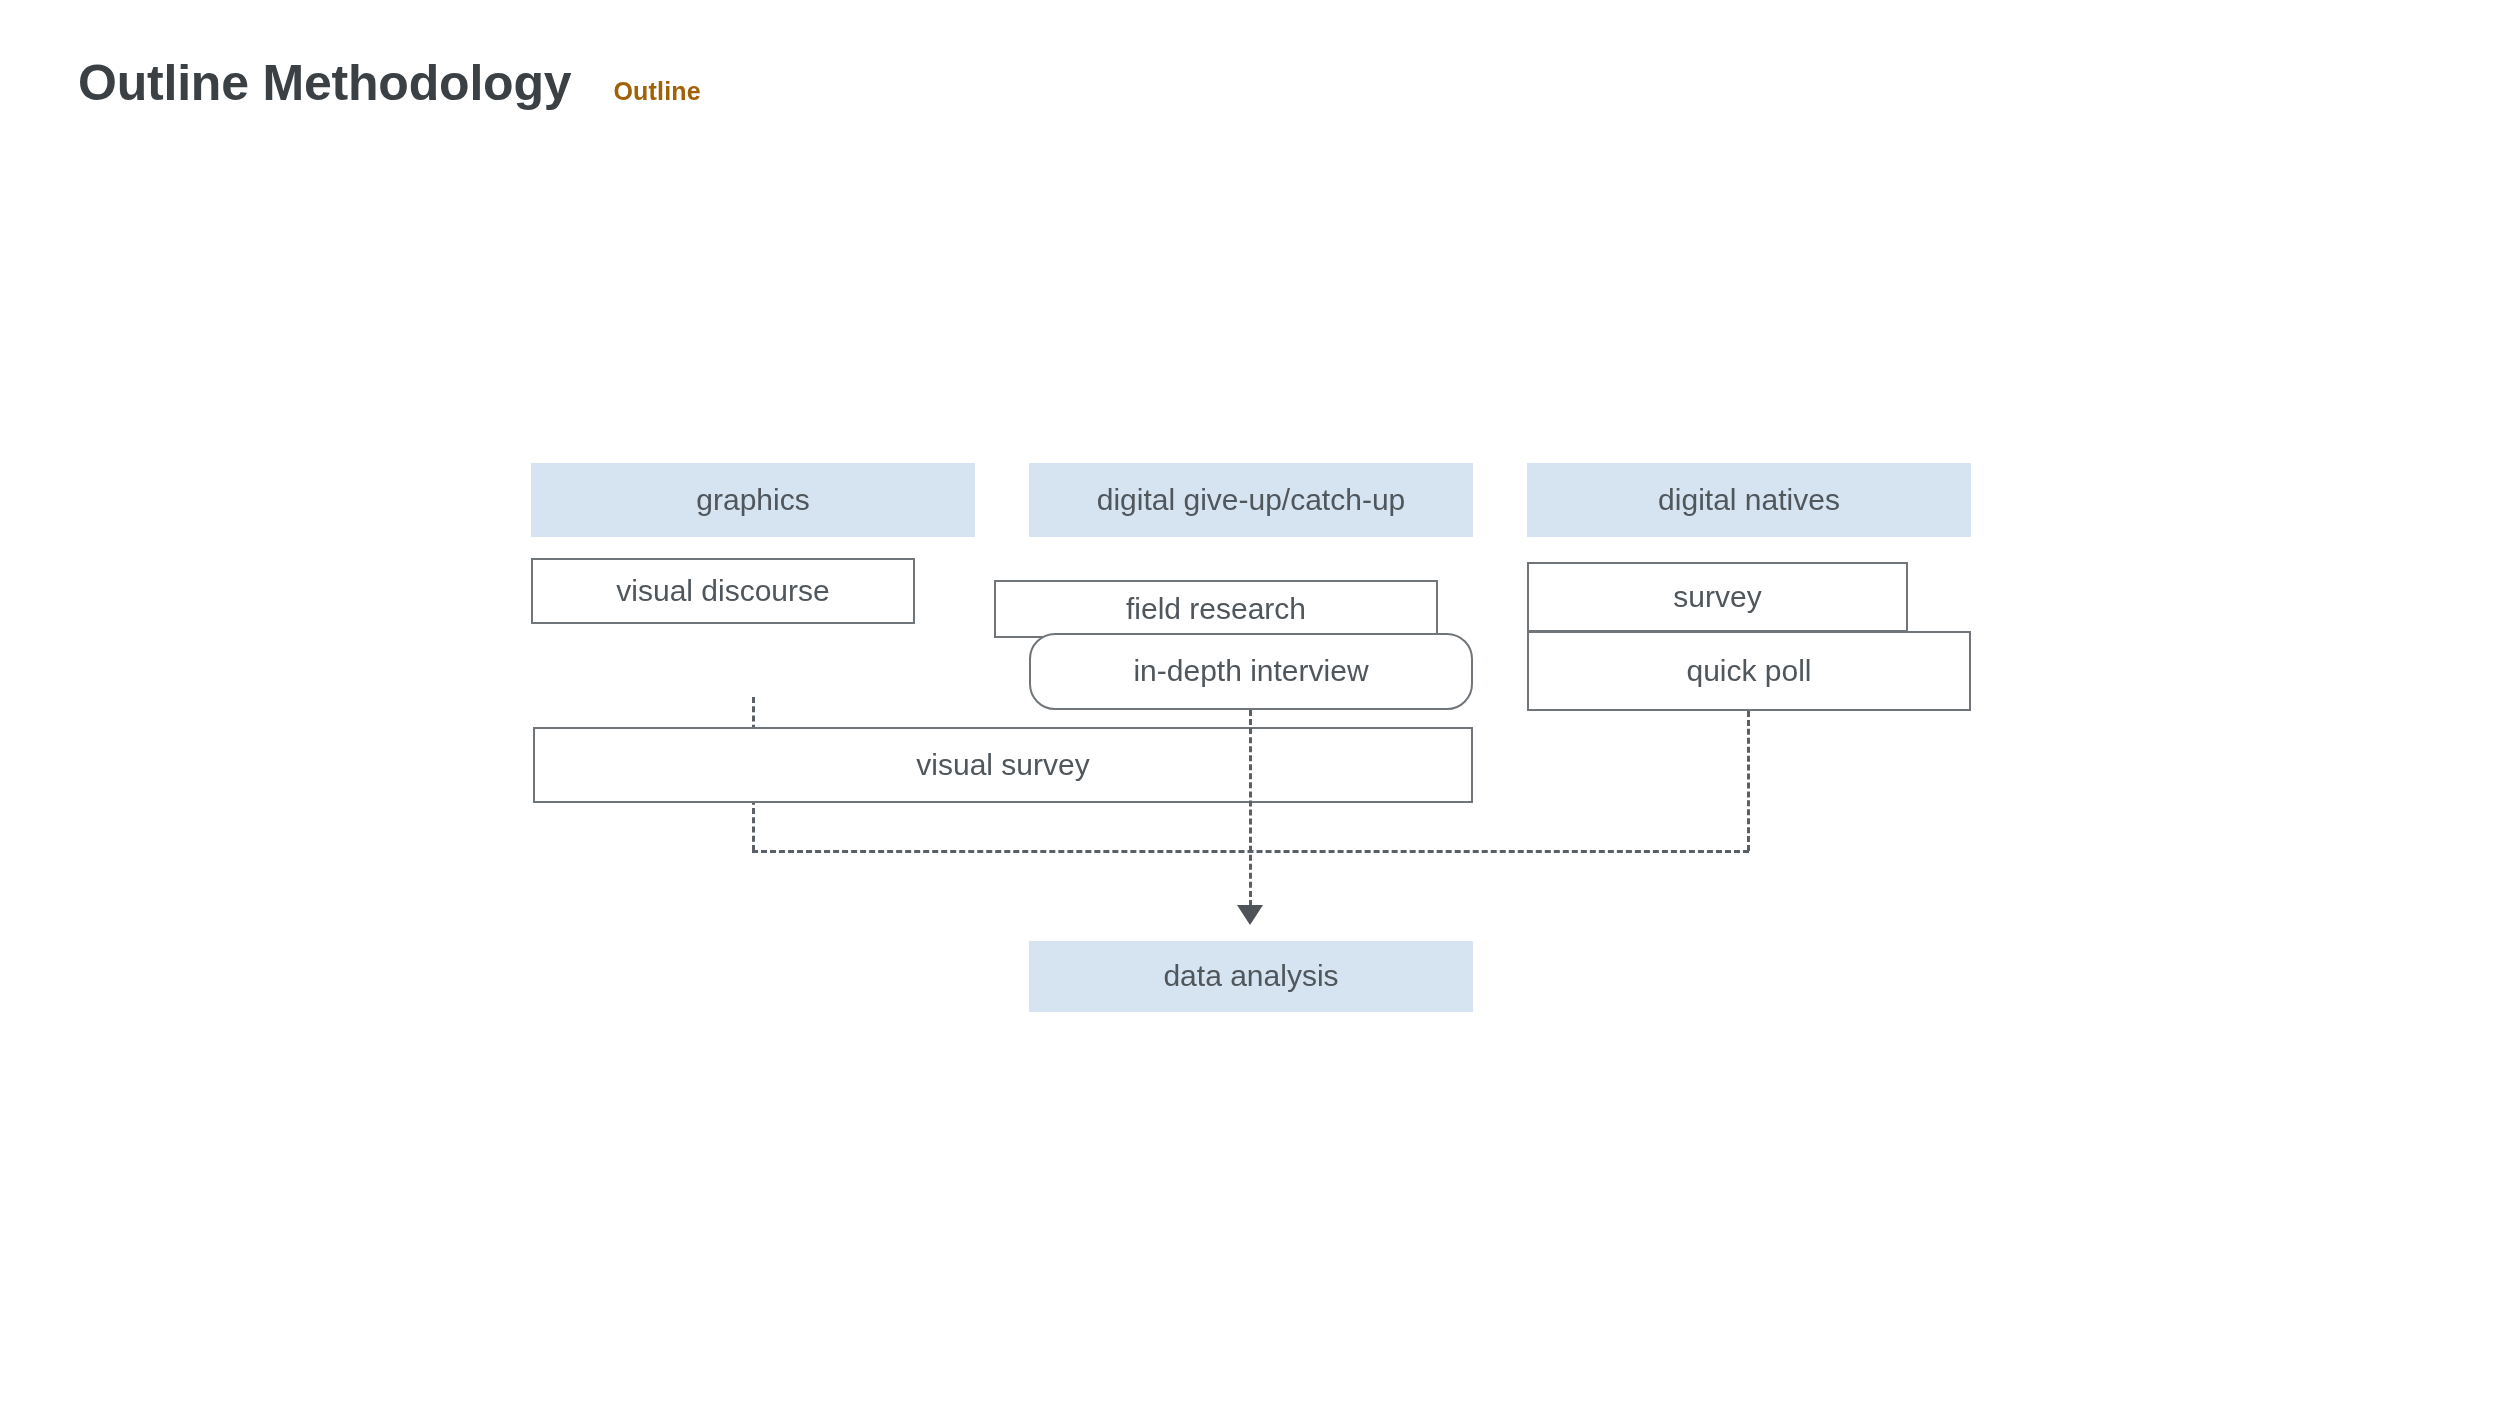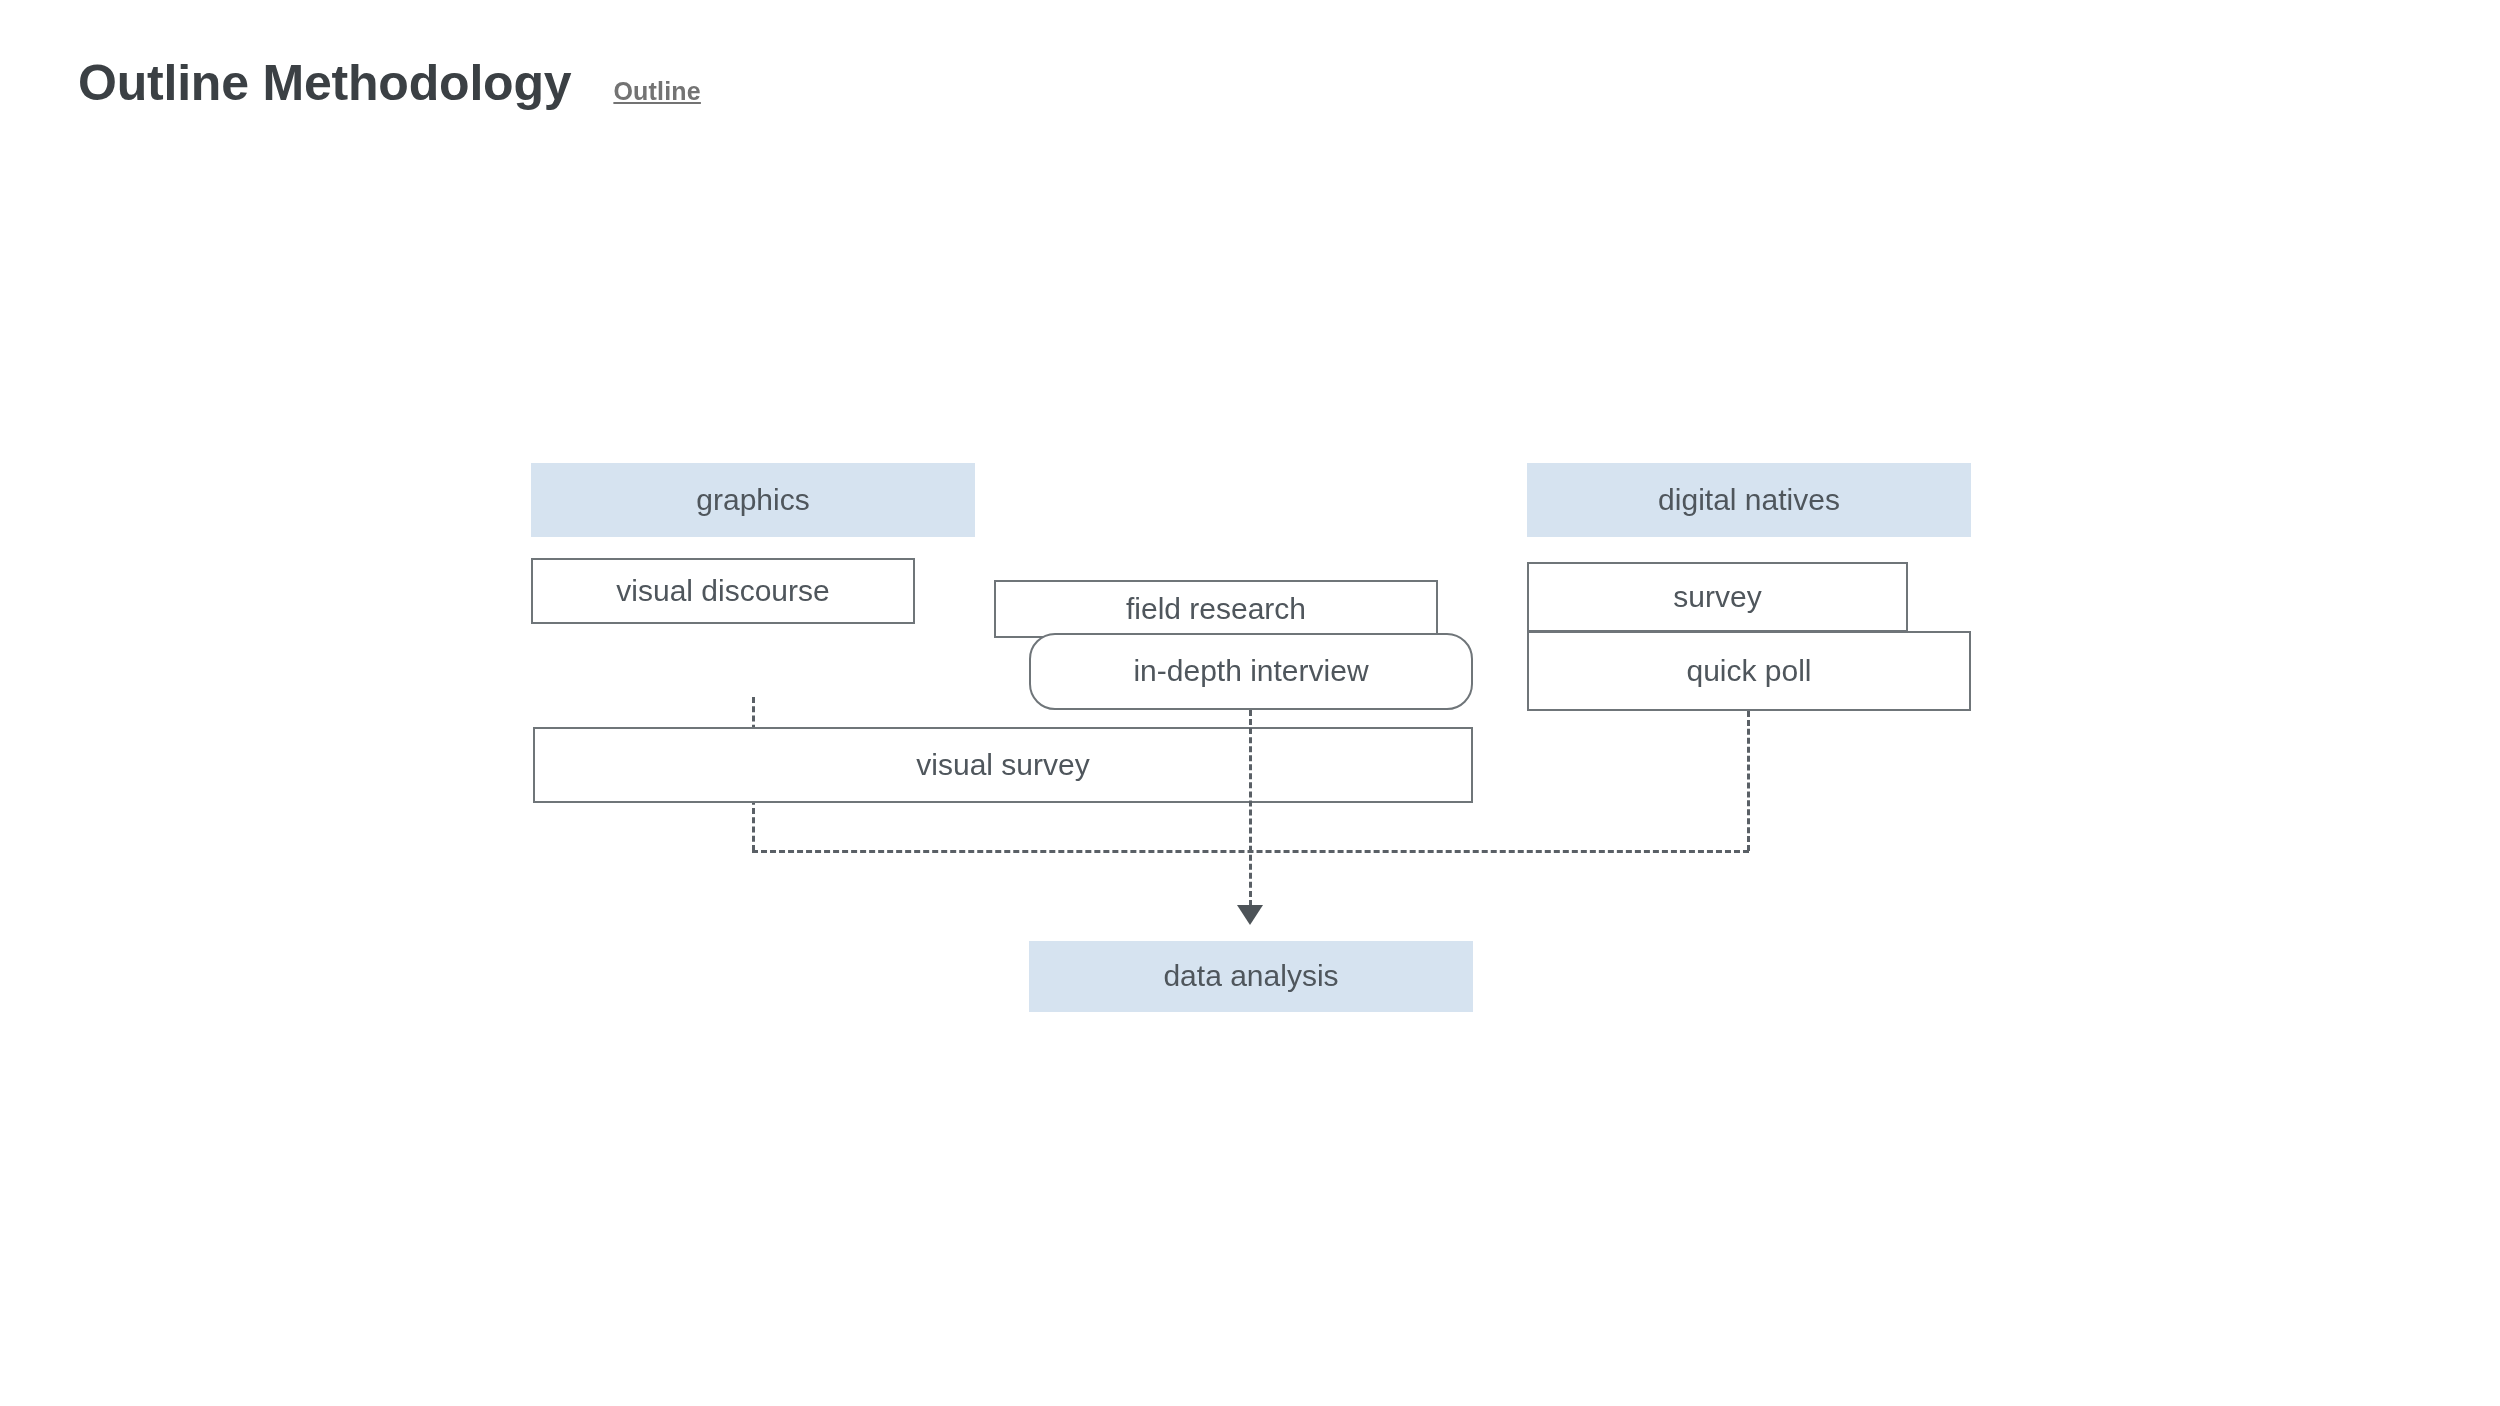--- a/index.html
+++ b/index.html
@@ -33,23 +33,22 @@
   }
   .slide-title {
     font-size: 50px;
     font-weight: bold;
     color: #3b4044;
     letter-spacing: -0.2px;
   }
   .slide-kicker {
     font-size: 25px;
     font-weight: bold;
-    color: #737373;
+    color: #a16207;
     letter-spacing: 0.2px;
-    text-decoration: underline;
   }
 
   
   .diagram {
     position: absolute;
     left: 0;
     top: 0;
     width: 2500px;
     height: 1406px;
     padding-left: 44px;
@@ -132,20 +131,21 @@
   <div class="slide-header">
     <div class="slide-title">Outline Methodology</div>
     <div class="slide-kicker">Outline</div>
   </div>
 
   <div class="diagram">
 
     <div class="node fill n-graphics">graphics</div>
     <div class="node outline n-visual-discourse">visual discourse</div>
 
+    <div class="node fill n-digital-giveup">digital give-up/catch-up</div>
     <div class="node outline n-field-research">field research</div>
     <div class="node outline n-indepth-interview">in-depth interview</div>
 
     <div class="node fill n-digital-natives">digital natives</div>
     <div class="node outline n-survey">survey</div>
     <div class="node outline n-quick-poll">quick poll</div>
 
     <div class="conn v-dash c1-stem"></div>
     <div class="conn v-dash c3-stem"></div>
     <div class="conn h-dash bus"></div>

